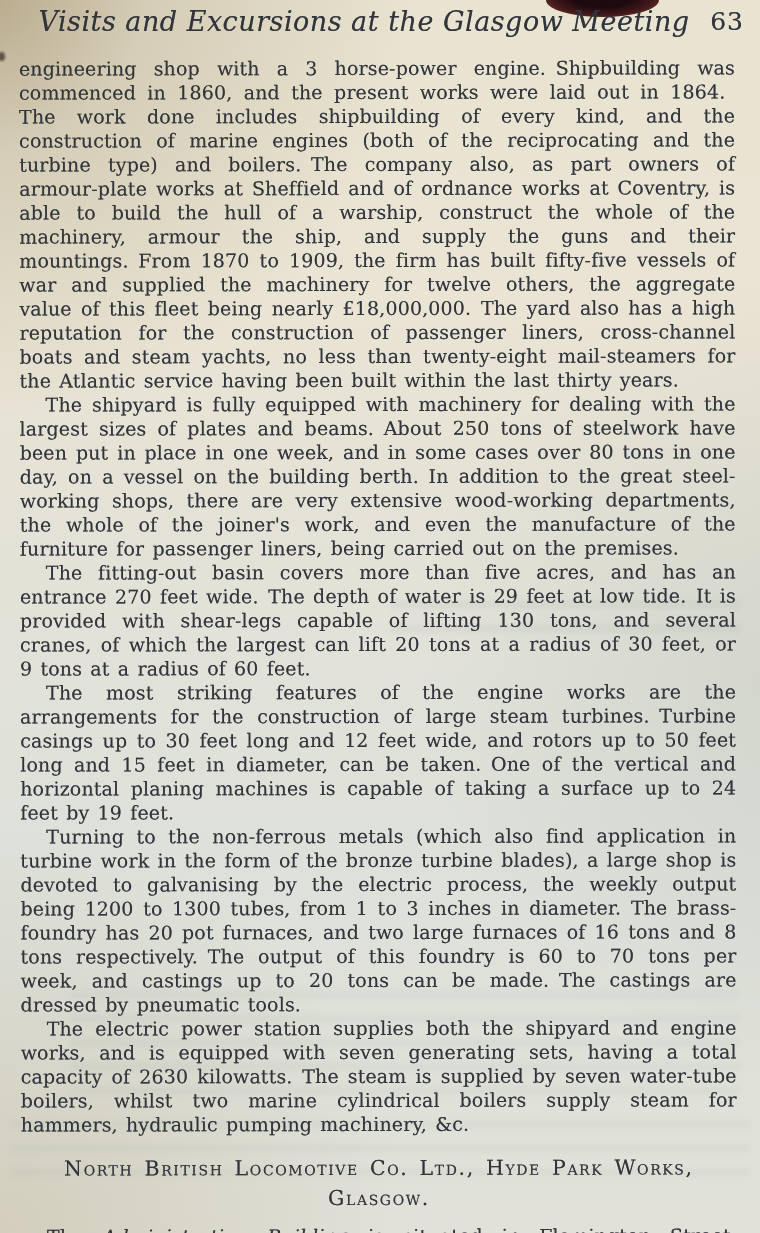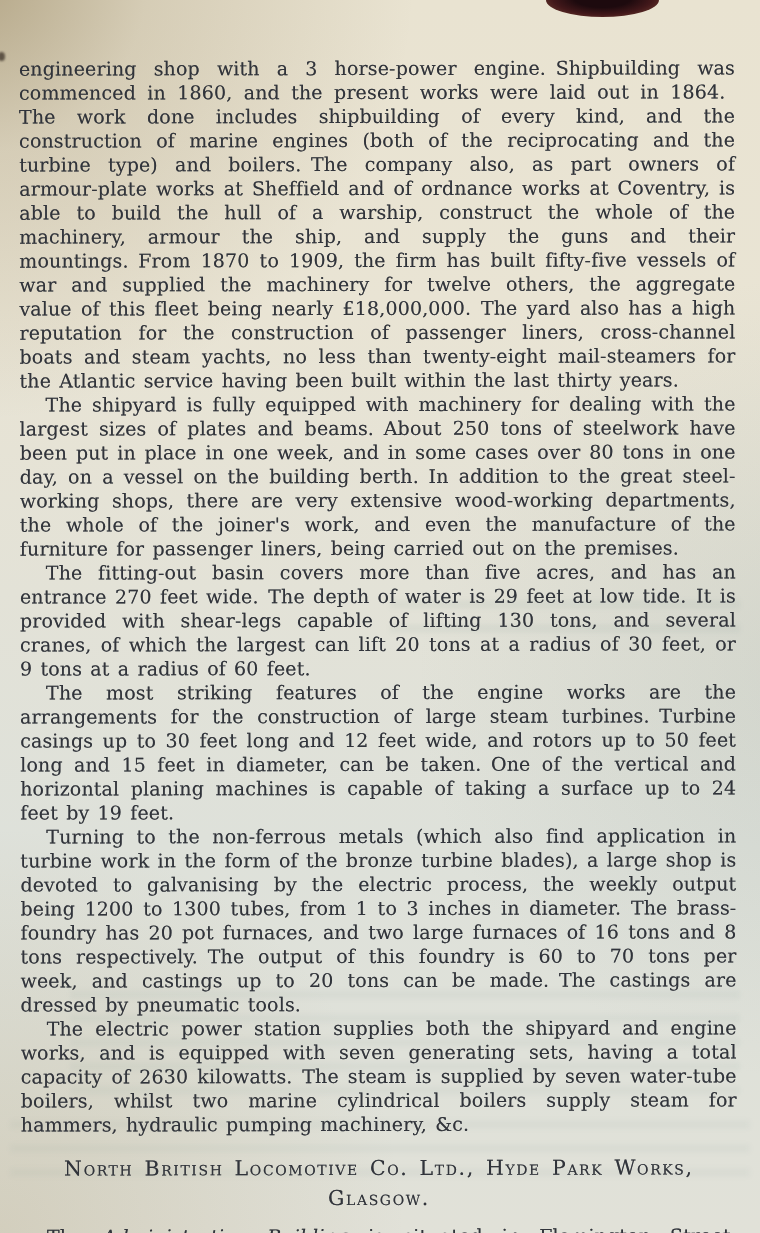--- a/index.html
+++ b/index.html
@@ -77,20 +77,24 @@
 
 <div class="page">
 
   <div class="blot"></div>
   <div class="speck"></div>
 
   <div class="ghost ghost-rows g1"></div>
   <div class="ghost ghost-rows g2"></div>
   <div class="ghost ghost-rows g3"></div>
 
+  <div class="header">
+    <div class="title ink">Visits and Excursions at the Glasgow Meeting</div>
+    <div class="page-number ink">63</div>
+  </div>
 
   <div class="text-block ink">
     <p class="continuation">engineering shop with a 3 horse-power engine. Shipbuilding was commenced in 1860, and the present works were laid out in 1864. The work done includes shipbuilding of every kind, and the construction of marine engines (both of the reciprocating and the turbine type) and boilers. The company also, as part owners of armour-plate works at Sheffield and of ordnance works at Coventry, is able to build the hull of a warship, construct the whole of the machinery, armour the ship, and supply the guns and their mountings. From 1870 to 1909, the firm has built fifty-five vessels of war and supplied the machinery for twelve others, the aggregate value of this fleet being nearly £18,000,000. The yard also has a high reputation for the construction of passenger liners, cross-channel boats and steam yachts, no less than twenty-eight mail-steamers for the Atlantic service having been built within the last thirty years.</p>
     <p>The shipyard is fully equipped with machinery for dealing with the largest sizes of plates and beams. About 250 tons of steelwork have been put in place in one week, and in some cases over 80 tons in one day, on a vessel on the building berth. In addition to the great steel-working shops, there are very extensive wood-working departments, the whole of the joiner's work, and even the manufacture of the furniture for passenger liners, being carried out on the premises.</p>
     <p>The fitting-out basin covers more than five acres, and has an entrance 270 feet wide. The depth of water is 29 feet at low tide. It is provided with shear-legs capable of lifting 130 tons, and several cranes, of which the largest can lift 20 tons at a radius of 30 feet, or 9 tons at a radius of 60 feet.</p>
     <p>The most striking features of the engine works are the arrangements for the construction of large steam turbines. Turbine casings up to 30 feet long and 12 feet wide, and rotors up to 50 feet long and 15 feet in diameter, can be taken. One of the vertical and horizontal planing machines is capable of taking a surface up to 24 feet by 19 feet.</p>
     <p>Turning to the non-ferrous metals (which also find application in turbine work in the form of the bronze turbine blades), a large shop is devoted to galvanising by the electric process, the weekly output being 1200 to 1300 tubes, from 1 to 3 inches in diameter. The brass-foundry has 20 pot furnaces, and two large furnaces of 16 tons and 8 tons respectively. The output of this foundry is 60 to 70 tons per week, and castings up to 20 tons can be made. The castings are dressed by pneumatic tools.</p>
     <p>The electric power station supplies both the shipyard and engine works, and is equipped with seven generating sets, having a total capacity of 2630 kilowatts. The steam is supplied by seven water-tube boilers, whilst two marine cylindrical boilers supply steam for hammers, hydraulic pumping machinery, &amp;c.</p>
 
     <div class="section-heading">

